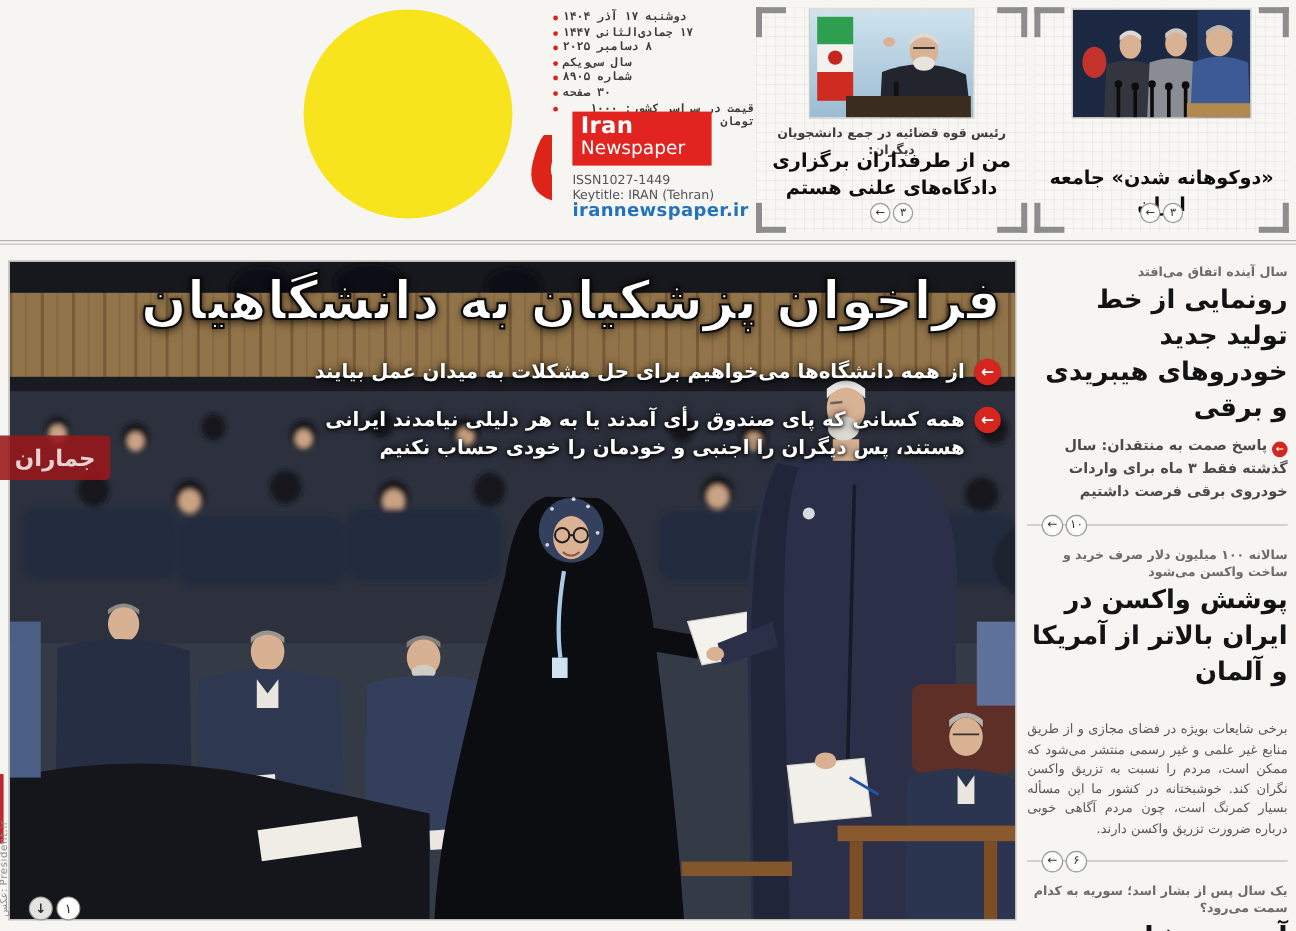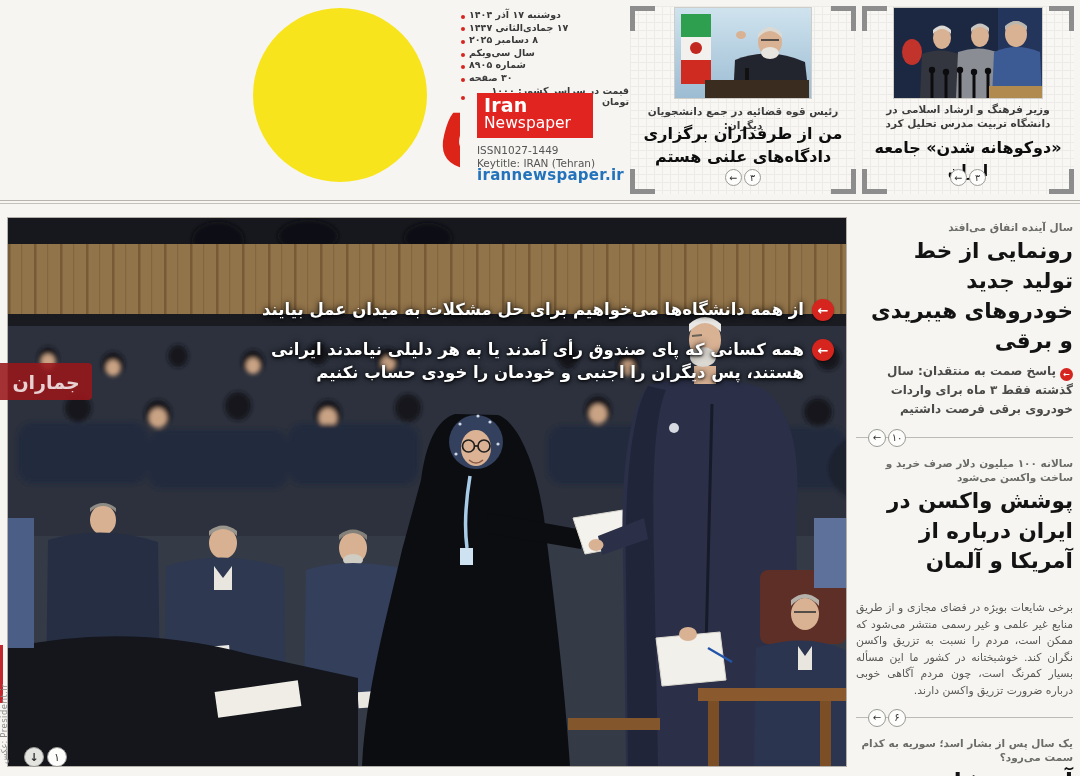--- a/index.html
+++ b/index.html
@@ -6,21 +6,21 @@
   html,body { width:1080px; height:776px; }
   body {
     position:relative; overflow:hidden;
     background:#f6f5f2;
     font-family:"DejaVu Sans", sans-serif;
   }
 
   
   .logo-wrap { position:absolute; left:2px; top:0; width:458px; height:198px; }
   .dateline { position:absolute; left:461px; top:9px; width:168px; }
-  .dateline .item { display:flex; align-items:center; gap:4px; margin-bottom:1px; }
+  .dateline .item { display:flex; align-items:flex-start; gap:4px; margin-bottom:1px;font-family:Liberation Mono, monospace; }
   .dateline .dot { width:4px; height:4px; border-radius:50%; background:#d6251f; margin-top:4px; flex:0 0 auto; }
   .dateline .txt { direction:rtl; font-size:9.5px; font-weight:700; color:#3a3a3a; line-height:11.6px; }
   .brand { position:absolute; left:477px; top:93px; width:116px; height:45px; background:#e22420; color:#fff; padding:3px 7px; }
   .brand .l1 { font-size:19px; font-weight:700; line-height:19px; letter-spacing:.2px; }
   .brand .l2 { font-size:15.5px; line-height:17px; }
   .issn-block { position:absolute; left:477px; top:144px; }
   .issn-block .ln { font-size:10.5px; color:#555; line-height:13px; }
   .web { position:absolute; left:477px; top:166px; font-size:15px; font-weight:700; color:#2273bb; letter-spacing:.3px; cursor:pointer; }
 
   
@@ -203,21 +203,20 @@
       <circle cx="80" cy="64" r="3.2"></circle>
         <circle cx="94" cy="63" r="3.2"></circle>
       <rect x="36.5" y="64" width="3" height="26"></rect>
         <rect x="50.5" y="66" width="3" height="24"></rect>
       <rect x="64.5" y="64" width="3" height="26"></rect>
         <rect x="78.5" y="66" width="3" height="24"></rect>
       <rect x="92.5" y="65" width="3" height="25"></rect>
     </g>
     <rect x="95" y="78" width="53" height="12" fill="#b08a4f"></rect>
   </svg>
-  <div class="kicker">وزیر فرهنگ و ارشاد اسلامی در دانشگاه تربیت مدرس تحلیل کرد</div>
   <div class="headline">«دوکوهانه شدن» جامعه ایران</div>
   <div class="marker">
     <span class="circle">←</span>
     <span class="circle">۳</span>
   </div>
 </div>
 
 <div class="rule"></div>
 
 <div class="photo-main">
@@ -345,20 +344,21 @@
     <path d="M748,430 Q797,414 838,432 L838,548 L746,548 Z" fill="#2c3550"></path>
     <path d="M790,428 L797,438 L804,428 L804,452 L790,452 Z" fill="#e8e6df"></path>
 
     <rect x="690" y="470" width="148" height="13" fill="#8a5a2e"></rect>
     <rect x="700" y="483" width="11" height="65" fill="#7c4e26"></rect>
     <rect x="812" y="483" width="11" height="65" fill="#7c4e26"></rect>
     <rect x="560" y="500" width="92" height="12" fill="#84562c"></rect>
     <rect x="806" y="300" width="32" height="70" fill="#5d719b"></rect>
   </svg>
 
+  <div class="main-headline">فراخوان پزشکیان به دانشگاهیان</div>
   <div class="bullet-row b1">
     <span class="bullet-arrow">←</span>
     <span>از همه دانشگاه‌ها می‌خواهیم برای حل مشکلات به میدان عمل بیایند</span>
   </div>
   <div class="bullet-row b2">
     <span class="bullet-arrow">←</span>
     <span>همه کسانی که پای صندوق رأی آمدند یا به هر دلیلی نیامدند ایرانی هستند، پس دیگران را اجنبی و خودمان را خودی حساب نکنیم</span>
   </div>
 </div>
 
@@ -382,21 +382,21 @@
     <div class="marker-row">
       <span class="circles">
         <span class="circle">←</span>
         <span class="circle">۱۰</span>
       </span>
     </div>
   </div>
 
   <div class="story">
     <div class="kicker">سالانه ۱۰۰ میلیون دلار صرف خرید و ساخت واکسن می‌شود</div>
-    <div class="headline">پوشش واکسن در ایران درباره از آمریکا و آلمان</div>
+    <div class="headline">پوشش واکسن در ایران بالاتر از آمریکا و آلمان</div>
     <div class="body">برخی شایعات بویژه در فضای مجازی و از طریق منابع غیر علمی و غیر رسمی منتشر می‌شود که ممکن است، مردم را نسبت به تزریق واکسن نگران کند. خوشبختانه در کشور ما این مسأله بسیار کمرنگ است، چون مردم آگاهی خوبی درباره ضرورت تزریق واکسن دارند.</div>
     <div class="marker-row">
       <span class="circles">
         <span class="circle">←</span>
         <span class="circle">۶</span>
       </span>
     </div>
   </div>
 
   <div class="story">

